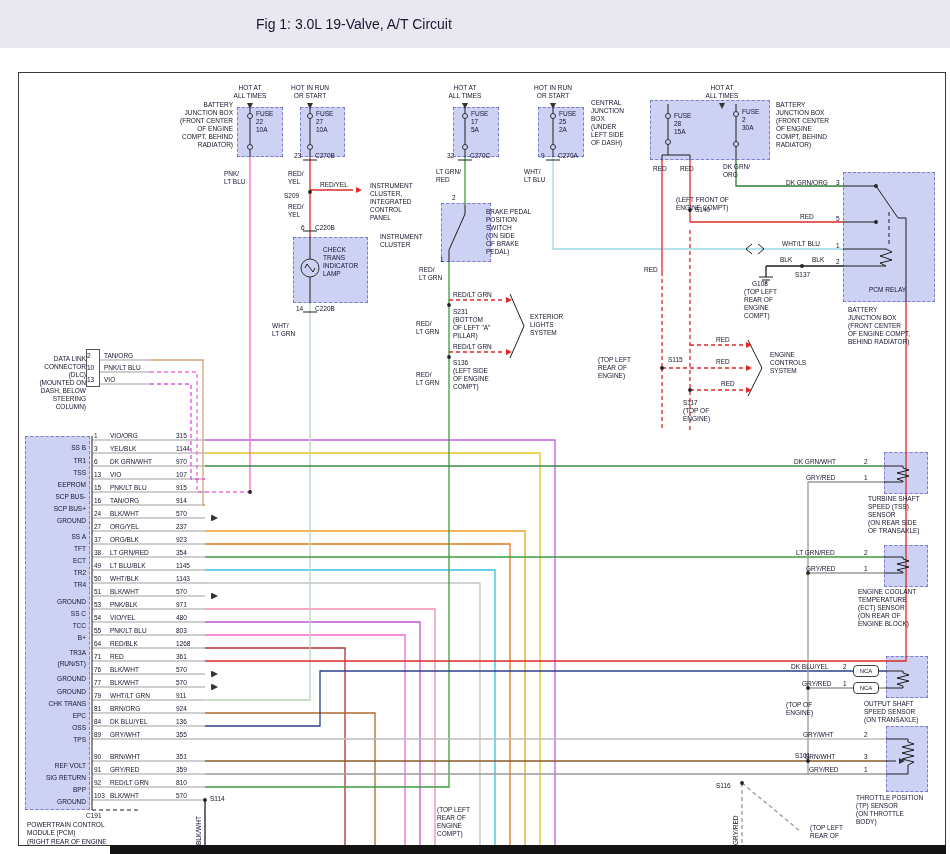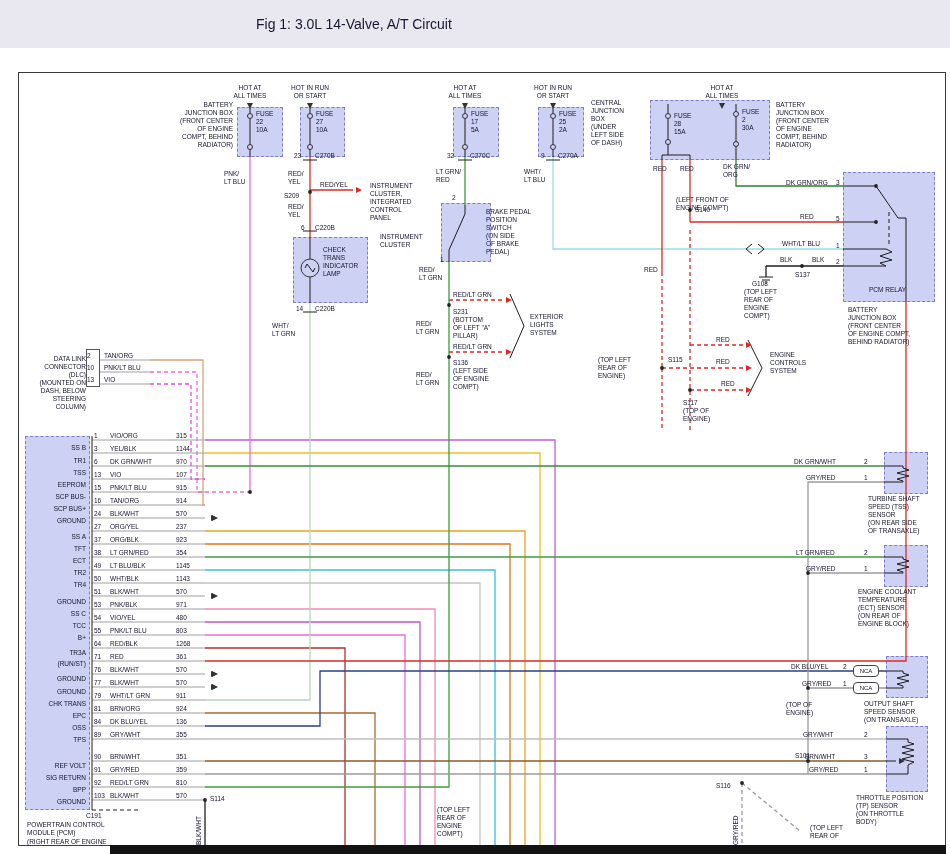--- a/index.html
+++ b/index.html
@@ -18,21 +18,21 @@
   .lbl.rot{transform:rotate(-90deg);transform-origin:0 0;}
   .nca{position:absolute;background:#fff;border:1px solid #444;border-radius:4px;
        font-size:6px;line-height:10px;text-align:center;box-sizing:border-box;color:#14142c;}
   .bottombar{position:absolute;left:110px;top:845px;width:836px;height:9px;background:#131313;z-index:6;}
 </style>
 </head>
 <body>
 
 <div id="stage">
   <div class="titlebar">
-    <div class="title">Fig 1: 3.0L 14-Valve, A/T Circuit</div>
+    <div class="title">Fig 1: 3.0L 19-Valve, A/T Circuit</div>
   </div>
   <div class="frame"></div>
   <div id="boxes">
       <div class="box" style="left: 237px; top: 107px; width: 46px; height: 50px;"></div>
       <div class="box" style="left: 300px; top: 107px; width: 45px; height: 50px;"></div>
       <div class="box" style="left: 453px; top: 107px; width: 46px; height: 50px;"></div>
       <div class="box" style="left: 538px; top: 107px; width: 46px; height: 50px;"></div>
       <div class="box" style="left: 650px; top: 100px; width: 120px; height: 60px;"></div>
       <div class="box" style="left: 843px; top: 172px; width: 92px; height: 130px;"></div>
       <div class="box" style="left: 293px; top: 237px; width: 75px; height: 66px;"></div>

